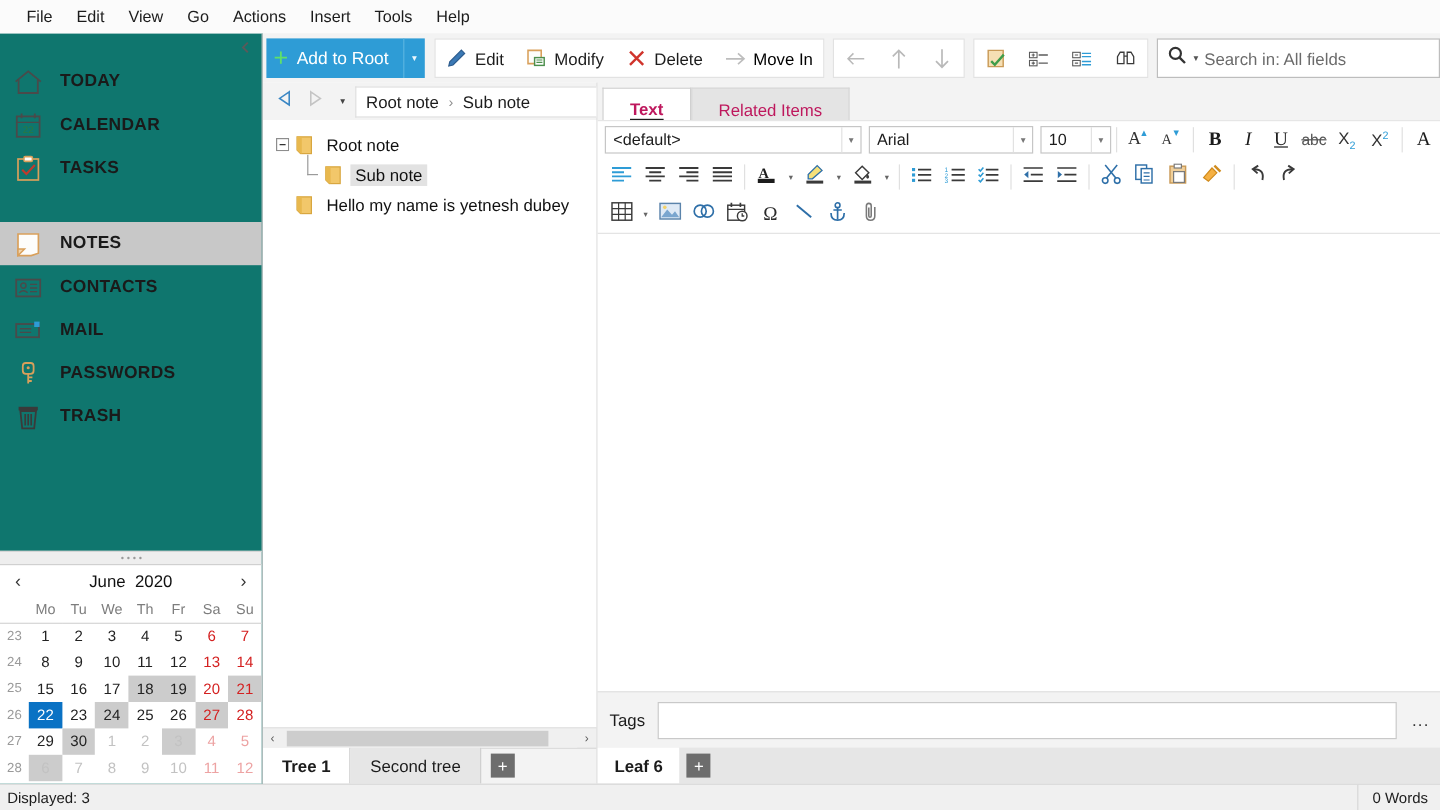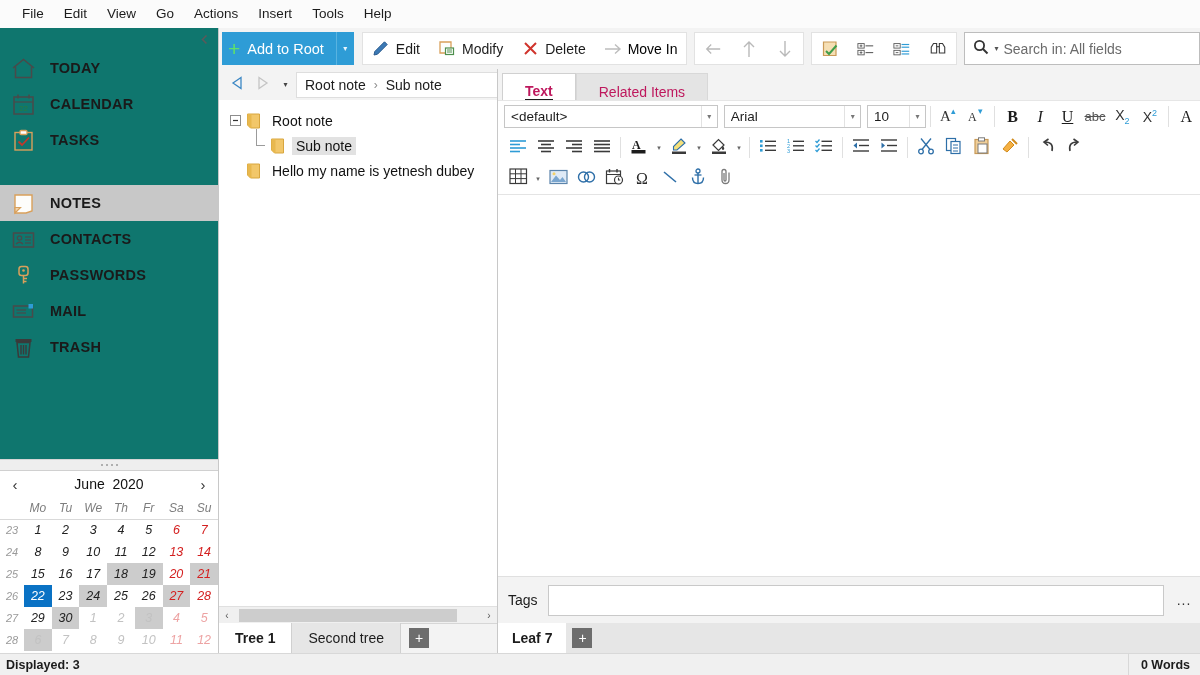--- a/index.html
+++ b/index.html
@@ -52,21 +52,21 @@
   .sb-grip i { width: 2px; height: 2px; background: #9a9a9a; display: block; border-radius: 50%; }
 
   
   .cal { background: #ffffff; border-top: 1px solid #d0d0d0; padding: 0 0 2px 0; flex: 0 0 auto; }
   .cal-head {
     display: flex; align-items: center; justify-content: space-between;
     height: 26px; padding: 0 7px;
   }
   .cal-nav { color:#333; font-size: 15px; width:16px; text-align:center; cursor: default; line-height:1; }
   .cal-title { font-size: 14px; color: #111; }
-  .cal table { border-collapse: collapse; width: 100%; table-layout: fixed; font-style: italic; }
+  .cal table { border-collapse: collapse; width: 100%; table-layout: fixed; }
   .cal th, .cal td {
     text-align: center; font-size: 12.5px; height: 22px; padding: 0;
     color: #222; font-weight: normal;
   }
   .cal th { color: #7d7d7d; font-size: 12px; }
   .cal th.wk, .cal td.wk { color: #9a9a9a; font-size: 11px; width: 24px; }
   .cal td.we { color: #d42020; }
   .cal td.out { color: #c2c2c2; }
   .cal td.out.we { color: #eda3a3; }
   .cal td.hl { background: #cccccc; }
@@ -171,21 +171,21 @@
   .tagsrow .tlab { font-size: 14px; color:#1c1c1c; }
   .tagsrow .tin { flex: 1 1 auto; height: 31px; background:#ffffff; border: 1px solid #c9c9c9; }
   .tagsrow .dots { width: 20px; text-align:center; font-size: 14px; color:#333; letter-spacing:1px; }
 
   .leaftabs { height: 30px; flex:0 0 30px; background:#e6e6e6; display:flex; align-items:center; }
   .ltab { height: 30px; padding: 0 14px; display:flex; align-items:center; font-size:14px; color:#1c1c1c;
     background:#ffffff; font-weight:bold; cursor:default; }
 
   
   .statusbar { height: 22px; flex: 0 0 22px; background:#f0f0f0; border-top: 1px solid #d8d8d8;
-    display:flex; align-items:center; font-size: 12.5px; color:#1c1c1c;font-weight:bold; }
+    display:flex; align-items:center; font-size: 12.5px; color:#1c1c1c; }
   .st-left { padding-left: 6px; flex: 1 1 auto; }
   .st-right { padding: 0 10px 0 12px; border-left: 1px solid #d8d8d8; height: 100%; display:flex; align-items:center; }
 </style>
 </head>
 <body>
 
 <div class="app">
 
   <div class="menubar">
     <div class="mi">File</div>
@@ -266,40 +266,40 @@
               <line x1="14" y1="12" x2="20" y2="12" stroke="#4a4a4a" stroke-width="1.2"></line>
               <line x1="14" y1="15" x2="20" y2="15" stroke="#4a4a4a" stroke-width="1.2"></line>
             </svg>
           </span>
           <span class="sb-label">CONTACTS</span>
         </div>
 
         <div class="sb-item">
           <span class="sb-ico">
             <svg width="25" height="23" viewBox="0 0 25 23">
+              <rect x="2.5" y="6" width="19" height="11" fill="none" stroke="#4a4a4a" stroke-width="1.5"></rect>
+              <line x1="5.5" y1="10" x2="15" y2="10" stroke="#4a4a4a" stroke-width="1.2"></line>
+              <line x1="5.5" y1="13" x2="15" y2="13" stroke="#4a4a4a" stroke-width="1.2"></line>
+              <rect x="17.5" y="4" width="4.5" height="4.5" fill="#2e9cd6"></rect>
+            </svg>
+          </span>
+          <span class="sb-label">MAIL</span>
+        </div>
+
+        <div class="sb-item">
+          <span class="sb-ico">
+            <svg width="25" height="23" viewBox="0 0 25 23">
               <rect x="8" y="2.5" width="9" height="9" rx="2.5" fill="none" stroke="#d9a05b" stroke-width="1.5"></rect>
               <circle cx="12.5" cy="6.5" r="1.3" fill="#d9a05b"></circle>
               <path d="M12.5 11.5 V19.5" stroke="#d9a05b" stroke-width="1.5" fill="none"></path>
               <path d="M12.5 14.5 H16" stroke="#d9a05b" stroke-width="1.5"></path>
               <path d="M12.5 17.5 H15.5" stroke="#d9a05b" stroke-width="1.5"></path>
             </svg>
           </span>
           <span class="sb-label">PASSWORDS</span>
-        </div>
-
-        <div class="sb-item">
-          <span class="sb-ico">
-            <svg width="25" height="23" viewBox="0 0 25 23">
-              <rect x="2.5" y="6" width="19" height="11" fill="none" stroke="#4a4a4a" stroke-width="1.5"></rect>
-              <line x1="5.5" y1="10" x2="15" y2="10" stroke="#4a4a4a" stroke-width="1.2"></line>
-              <line x1="5.5" y1="13" x2="15" y2="13" stroke="#4a4a4a" stroke-width="1.2"></line>
-              <rect x="17.5" y="4" width="4.5" height="4.5" fill="#2e9cd6"></rect>
-            </svg>
-          </span>
-          <span class="sb-label">MAIL</span>
         </div>
 
         <div class="sb-item">
           <span class="sb-ico">
             <svg width="25" height="23" viewBox="0 0 25 23">
               <rect x="4.5" y="3" width="16" height="3" fill="#3a3a3a"></rect>
               <path d="M6 6.5 H19 L17.5 21 H7.5 Z" fill="none" stroke="#3a3a3a" stroke-width="1.5"></path>
               <line x1="10" y1="9" x2="10" y2="18.5" stroke="#3a3a3a" stroke-width="1.4"></line>
               <line x1="12.5" y1="9" x2="12.5" y2="18.5" stroke="#3a3a3a" stroke-width="1.4"></line>
               <line x1="15" y1="9" x2="15" y2="18.5" stroke="#3a3a3a" stroke-width="1.4"></line>
@@ -962,21 +962,21 @@
 
           <div class="canvas"></div>
 
           <div class="tagsrow">
             <span class="tlab">Tags</span>
             <div class="tin"></div>
             <div class="dots">...</div>
           </div>
 
           <div class="leaftabs">
-            <div class="ltab">Leaf 7</div>
+            <div class="ltab">Leaf 6</div>
             <div class="plusbtn" style="margin:0 0 0 6px;">+</div>
           </div>
 
         </div>
 
       </div>
     </div>
   </div>
 
   <div class="statusbar">

